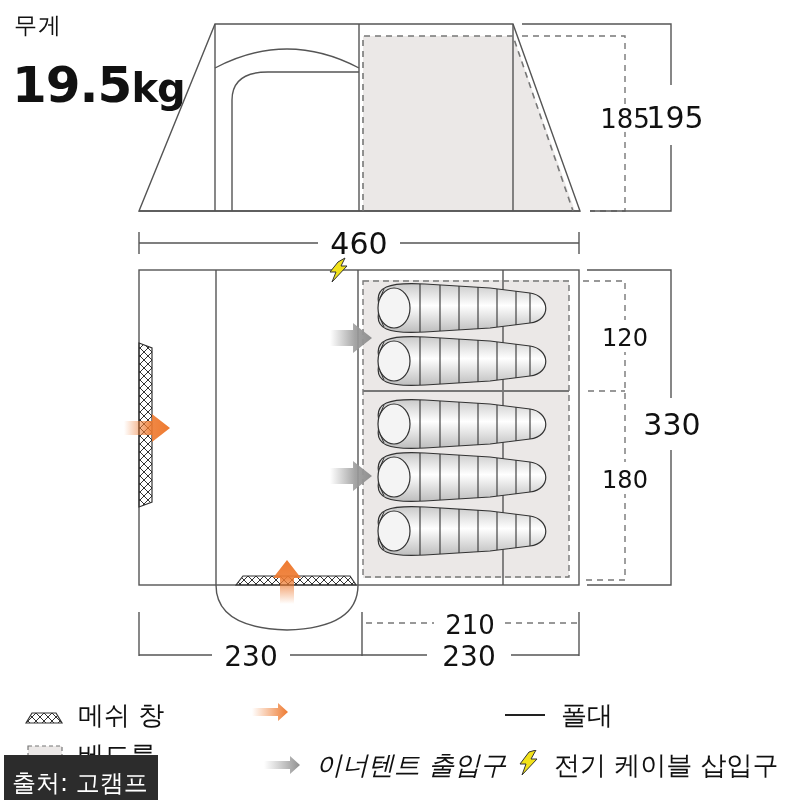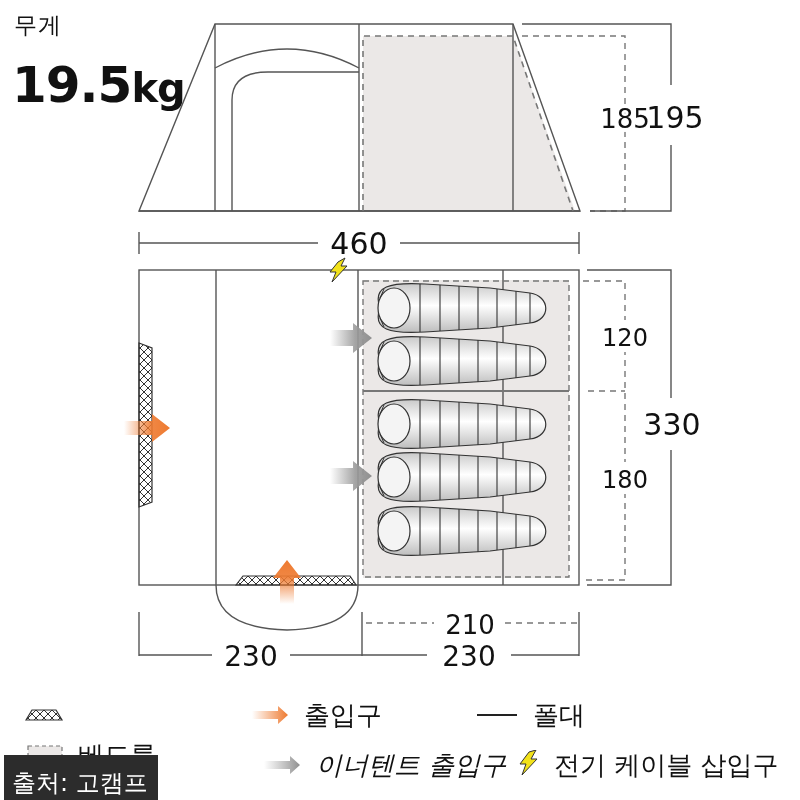--- a/index.html
+++ b/index.html
@@ -148,20 +148,21 @@
     <text class="dim" x="469" y="666" font-size="28" text-anchor="middle">230</text>
   </g>
 </svg>
 
 <div class="legend" style="left:24px; top:698px;">
   <span class="ico">
     <svg width="40" height="16">
         <path d="M2,14 L8,4 L32,4 L38,14 Z" fill="url(#mesh)" stroke="#333" stroke-width="1.2"></path>
       </svg>
   </span>
+  <span>메쉬 창</span>
 </div>
 <div class="legend" style="left:26px; top:738px;">
   <span class="ico">
     <svg width="38" height="22">
         <rect x="2" y="3" width="34" height="17" fill="#ebe8e7" stroke="#777" stroke-dasharray="4,3" stroke-width="1.2"></rect>
       </svg>
   </span>
   <span>베드룸</span>
 </div>
 <div class="legend" style="left:250px; top:698px;">
@@ -169,37 +170,36 @@
     <svg width="40" height="20">
         <defs>
           <linearGradient id="lgO" x1="0" x2="1">
             <stop offset="0" stop-color="#ee7a30" stop-opacity="0"></stop>
             <stop offset="1" stop-color="#ee7a30"></stop>
           </linearGradient>
         </defs>
         <path d="M2,6 L28,6 L28,1 L38,10 L28,19 L28,14 L2,14 Z" fill="url(#lgO)"></path>
       </svg>
   </span>
-  <span>출입구</span>
 </div>
 <div class="legend" style="left:262px; top:748px;font-style:italic;">
   <span class="ico">
     <svg width="40" height="20">
         <defs>
           <linearGradient id="lgG" x1="0" x2="1">
             <stop offset="0" stop-color="#9a9a9a" stop-opacity="0"></stop>
             <stop offset="1" stop-color="#8f8f8f"></stop>
           </linearGradient>
         </defs>
         <path d="M2,6 L28,6 L28,1 L38,10 L28,19 L28,14 L2,14 Z" fill="url(#lgG)"></path>
       </svg>
   </span>
   <span>이너텐트 출입구</span>
 </div>
-<div class="legend" style="left:475px; top:698px;">
+<div class="legend" style="left:503px; top:698px;">
   <span class="ico">
     <svg width="44" height="20">
         <line x1="2" y1="10" x2="42" y2="10" stroke="#222" stroke-width="2"></line>
       </svg>
   </span>
   <span>폴대</span>
 </div>
 <div class="legend" style="left:514px; top:748px;">
   <span class="ico">
     <svg width="26" height="26">

